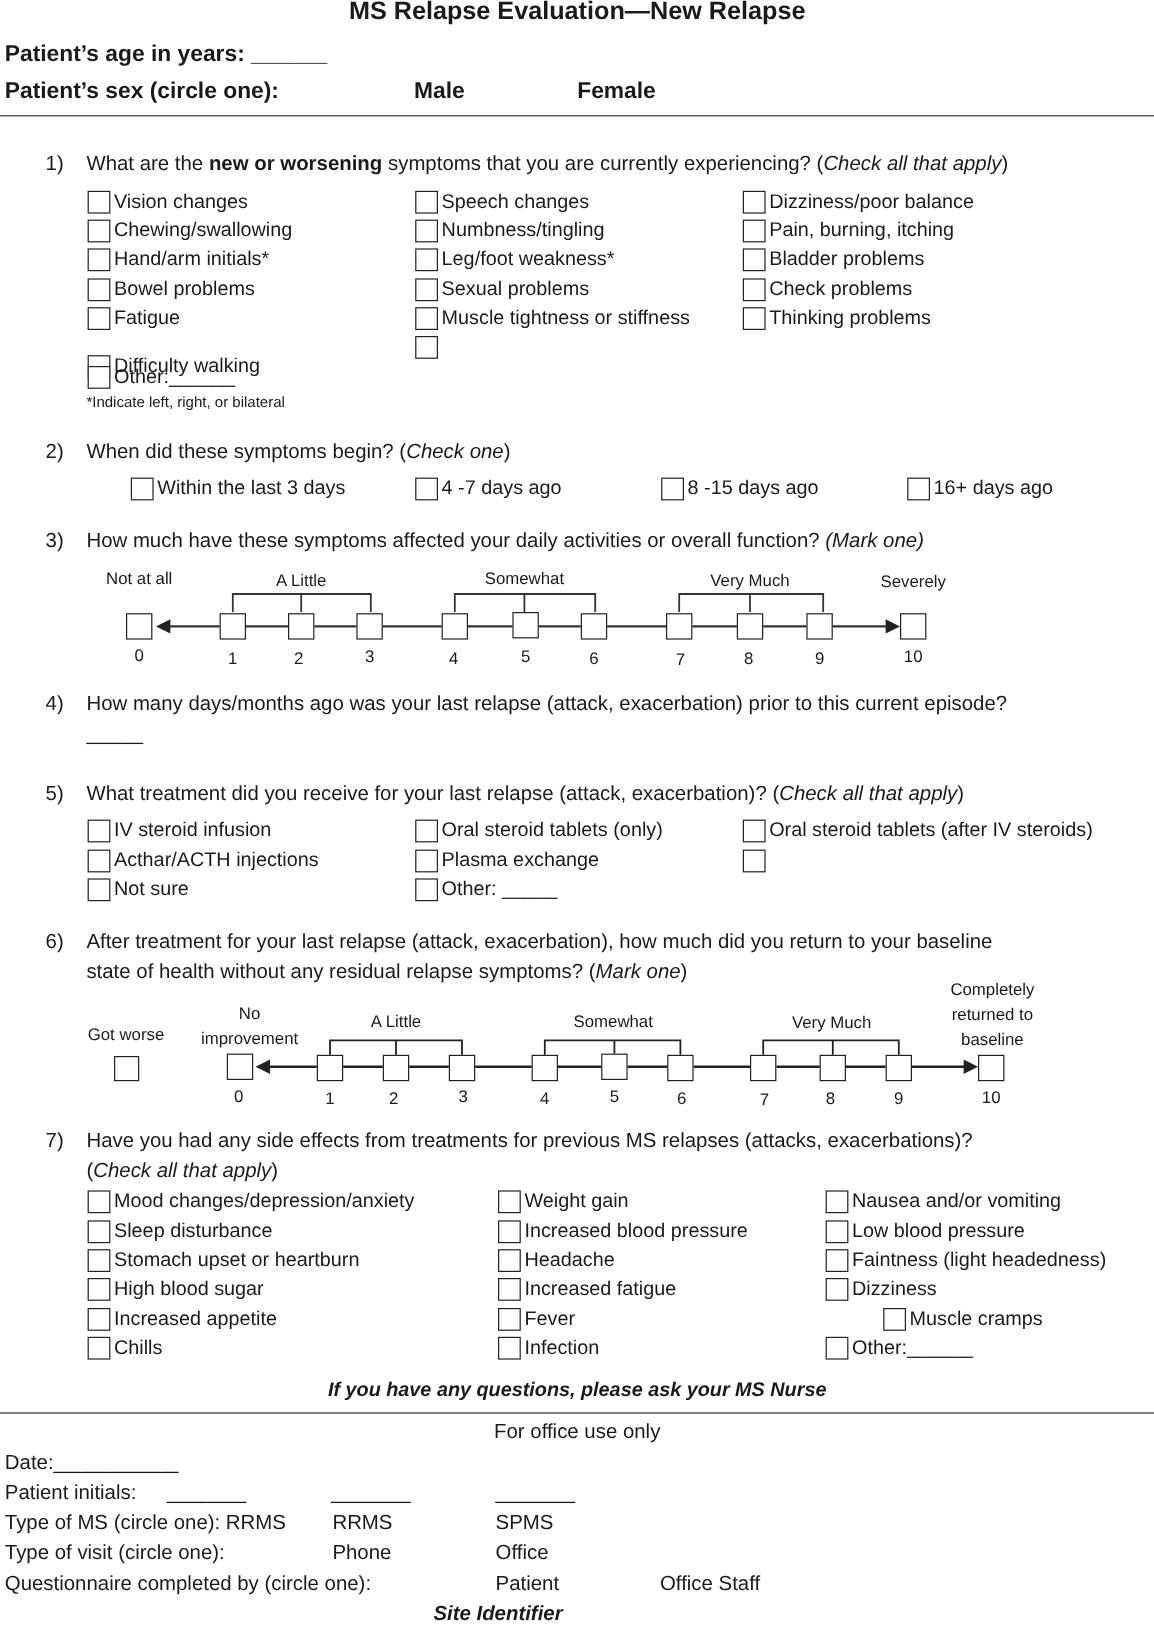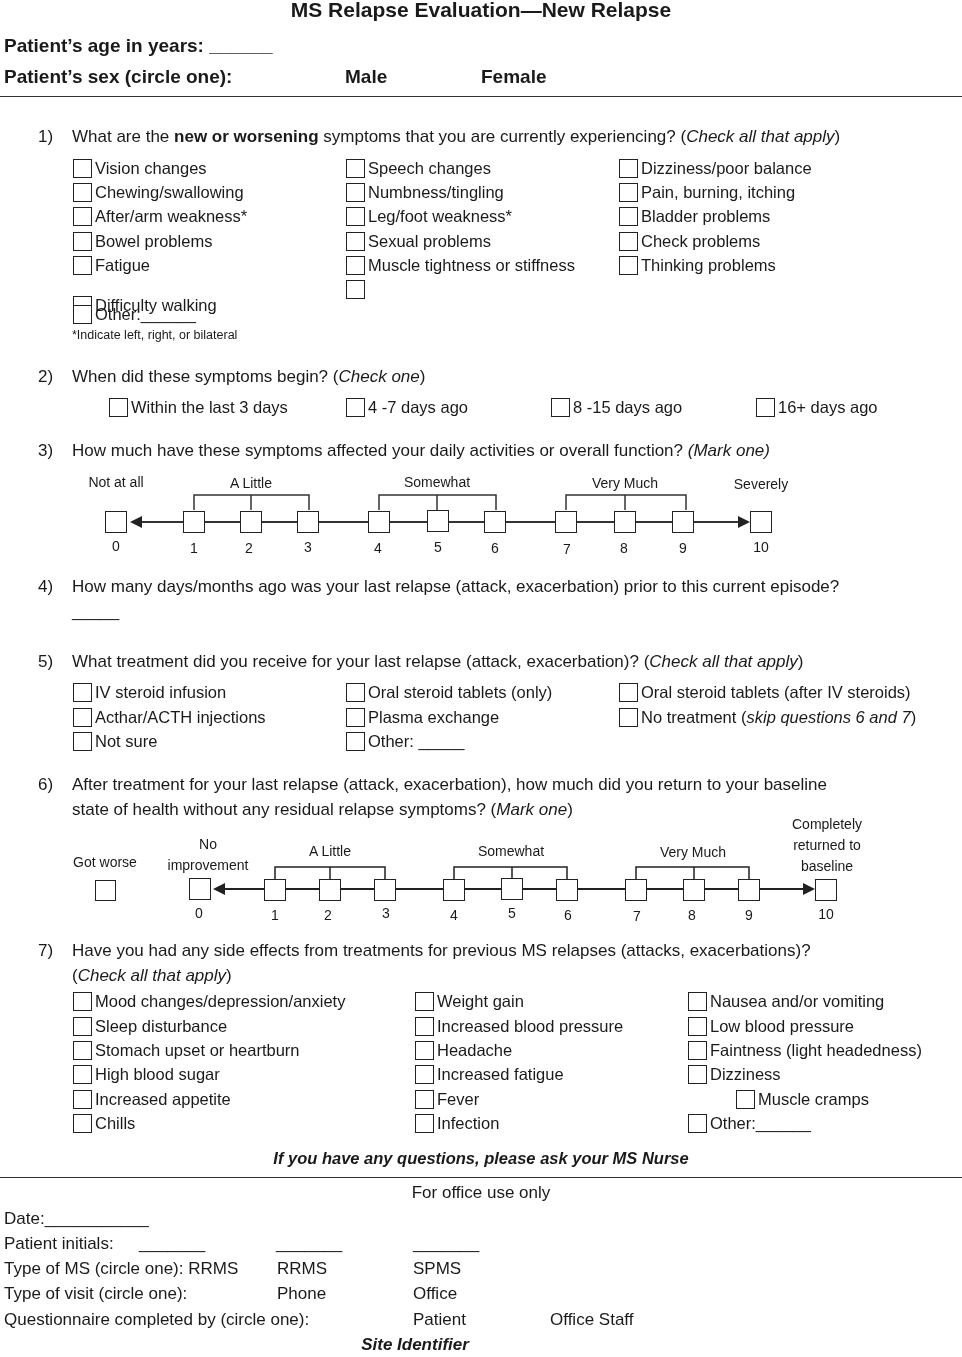--- a/index.html
+++ b/index.html
@@ -35,21 +35,21 @@
 <div class="cb" style="left:73px;top:157px;">
     <span class="box"></span>
     <span>Vision changes</span>
   </div>
 <div class="cb" style="left:73px;top:181px;">
     <span class="box"></span>
     <span>Chewing/swallowing</span>
   </div>
 <div class="cb" style="left:73px;top:205px;">
     <span class="box"></span>
-    <span>After/arm weakness*</span>
+    <span>Hand/arm initials*</span>
   </div>
 <div class="cb" style="left:73px;top:230px;">
     <span class="box"></span>
     <span>Bowel problems</span>
   </div>
 <div class="cb" style="left:73px;top:254px;">
     <span class="box"></span>
     <span>Fatigue</span>
   </div>
 <div class="cb" style="left:73px;top:294px;">
@@ -204,21 +204,20 @@
 <div class="cb" style="left:346px;top:730px;">
     <span class="box"></span>
     <span>Other: _____</span>
   </div>
 <div class="cb" style="left:619px;top:681px;">
     <span class="box"></span>
     <span>Oral steroid tablets (after IV steroids)</span>
   </div>
 <div class="cb" style="left:619px;top:706px;">
     <span class="box"></span>
-    <span><span>No treatment (</span><i>skip questions 6 and 7</i><span>)</span></span>
   </div>
 
 <div class="abs qnum" style="top:775px;">6)</div>
 <div class="abs qtext" style="top:775px;">After treatment for your last relapse (attack, exacerbation), how much did you return to your baseline</div>
 <div class="abs qtext" style="top:800px;"><span>state of health without any residual relapse symptoms? (</span><i>Mark one</i><span>)</span></div>
 
 <div>
   <svg class="abs" style="left:0;top:840px;" width="962" height="80">
     <g stroke="#222" stroke-width="2.2" fill="none">
       <line x1="220" y1="49" x2="810" y2="49"></line>

